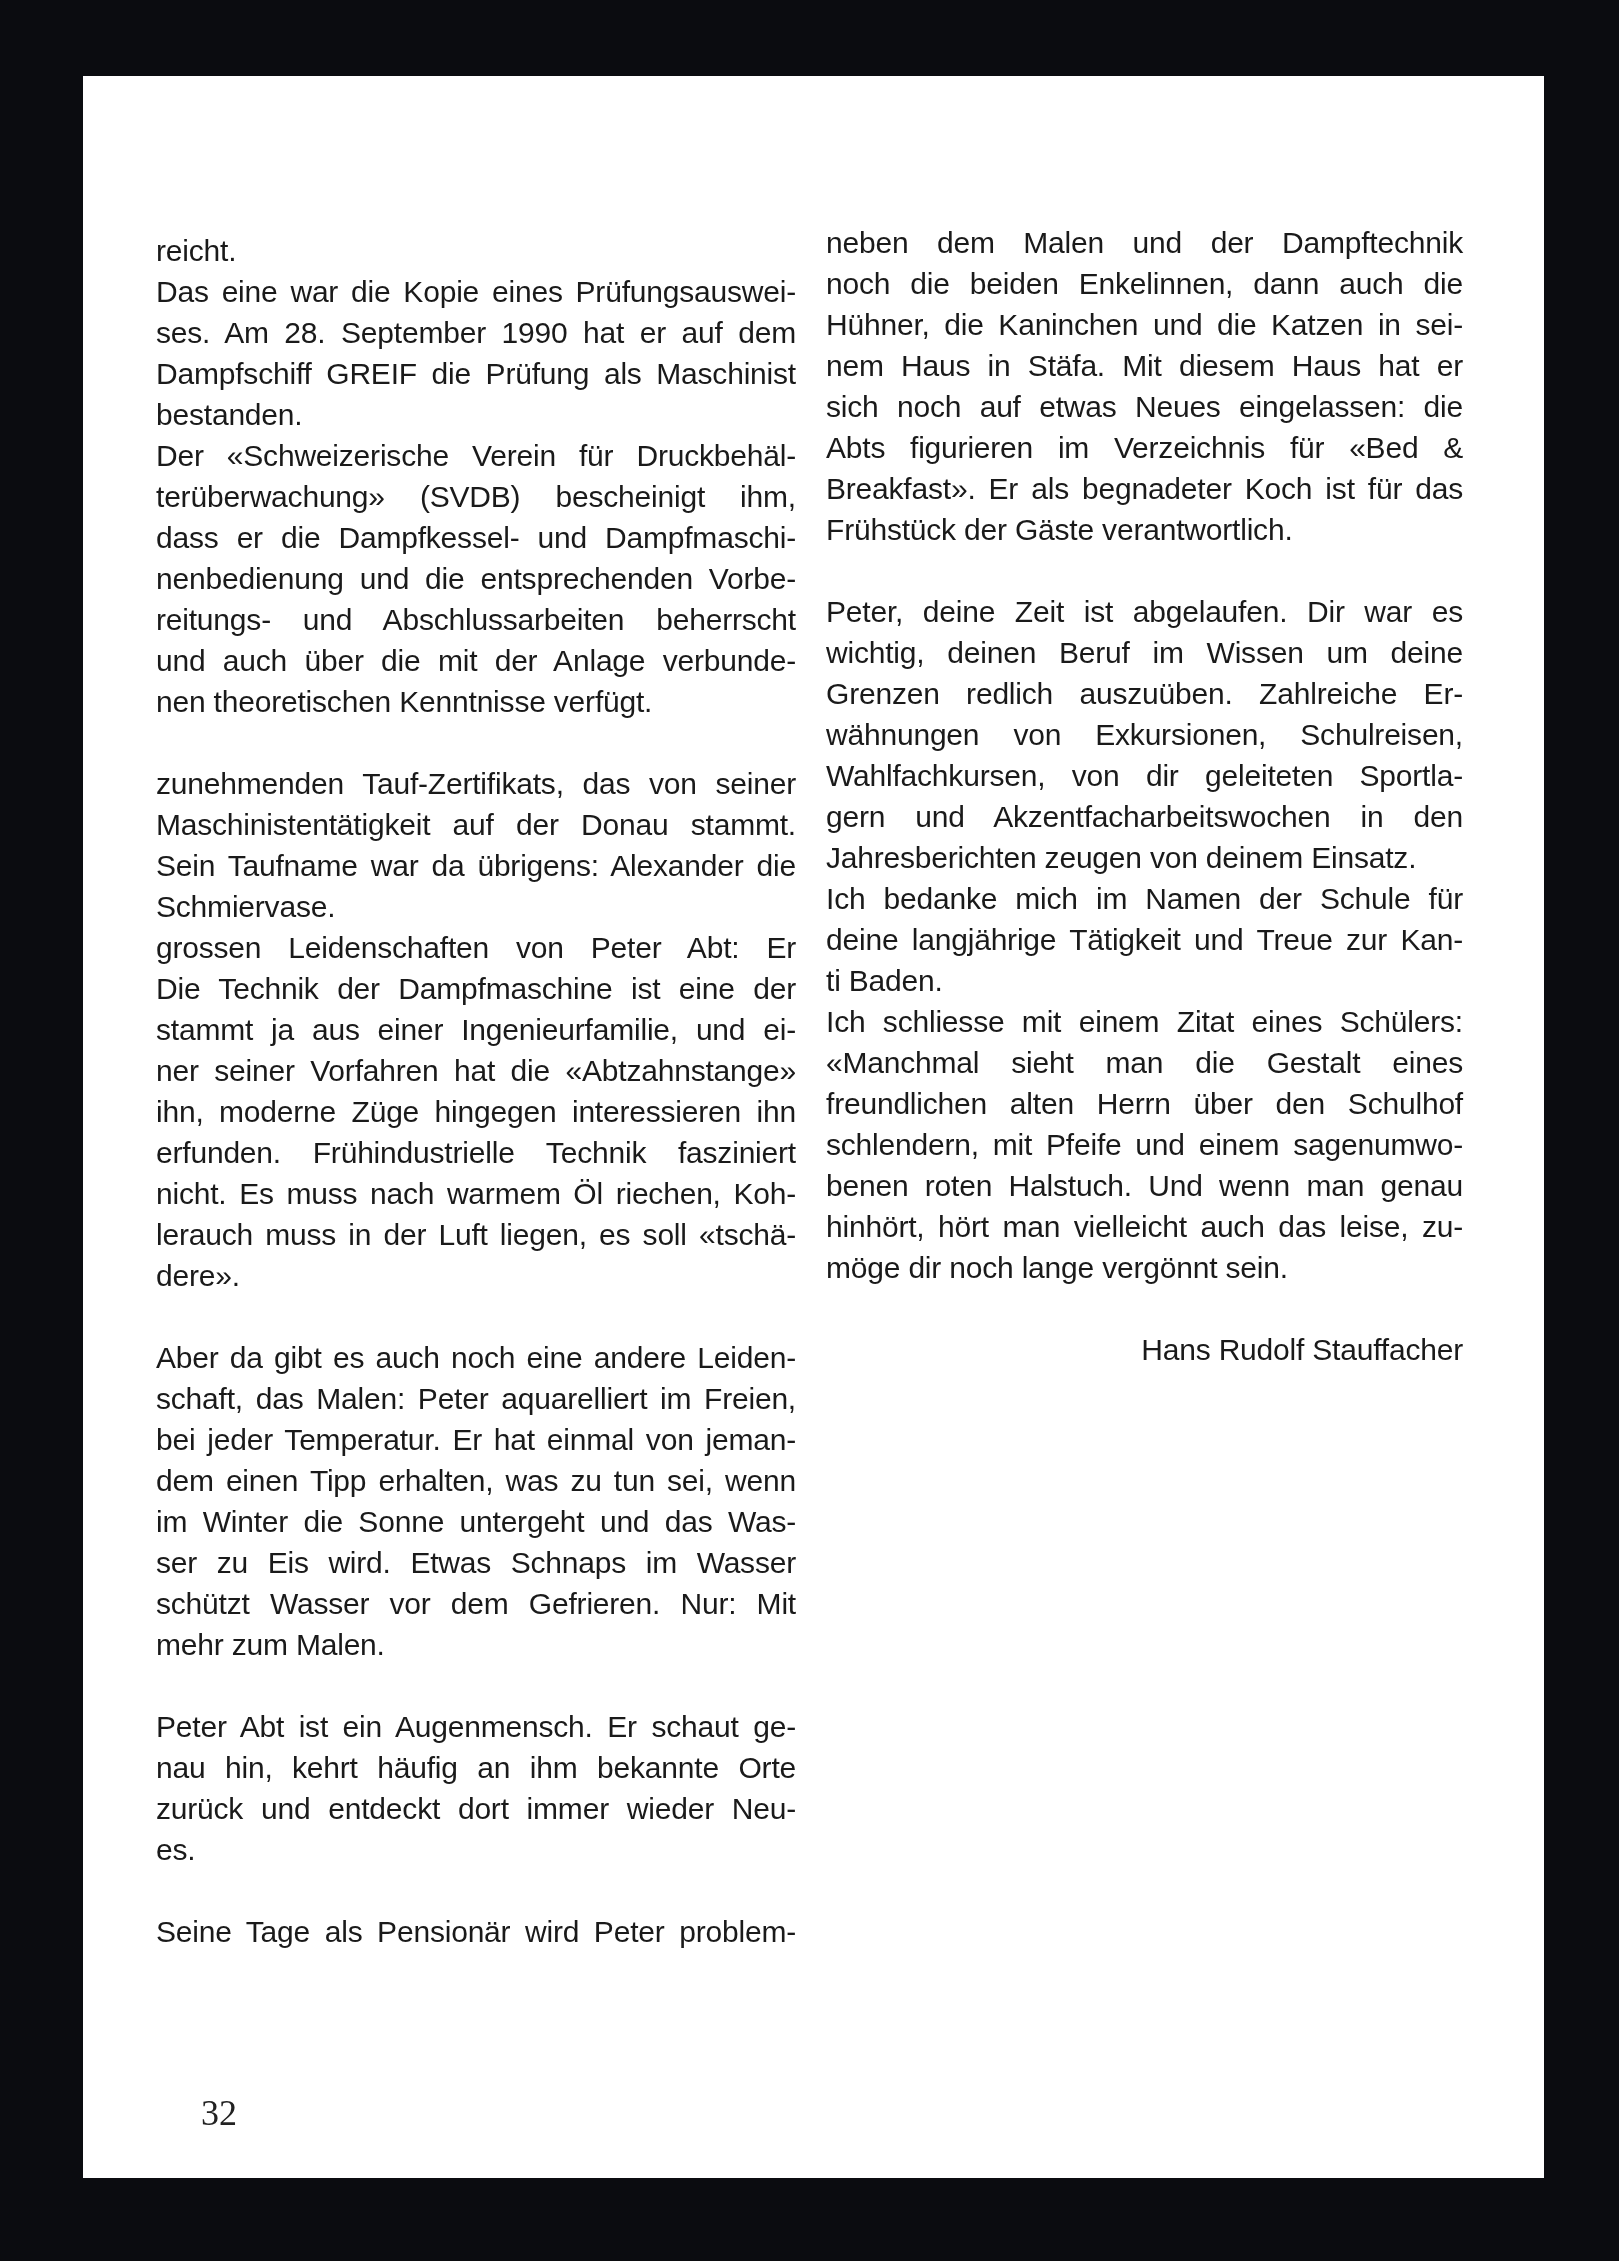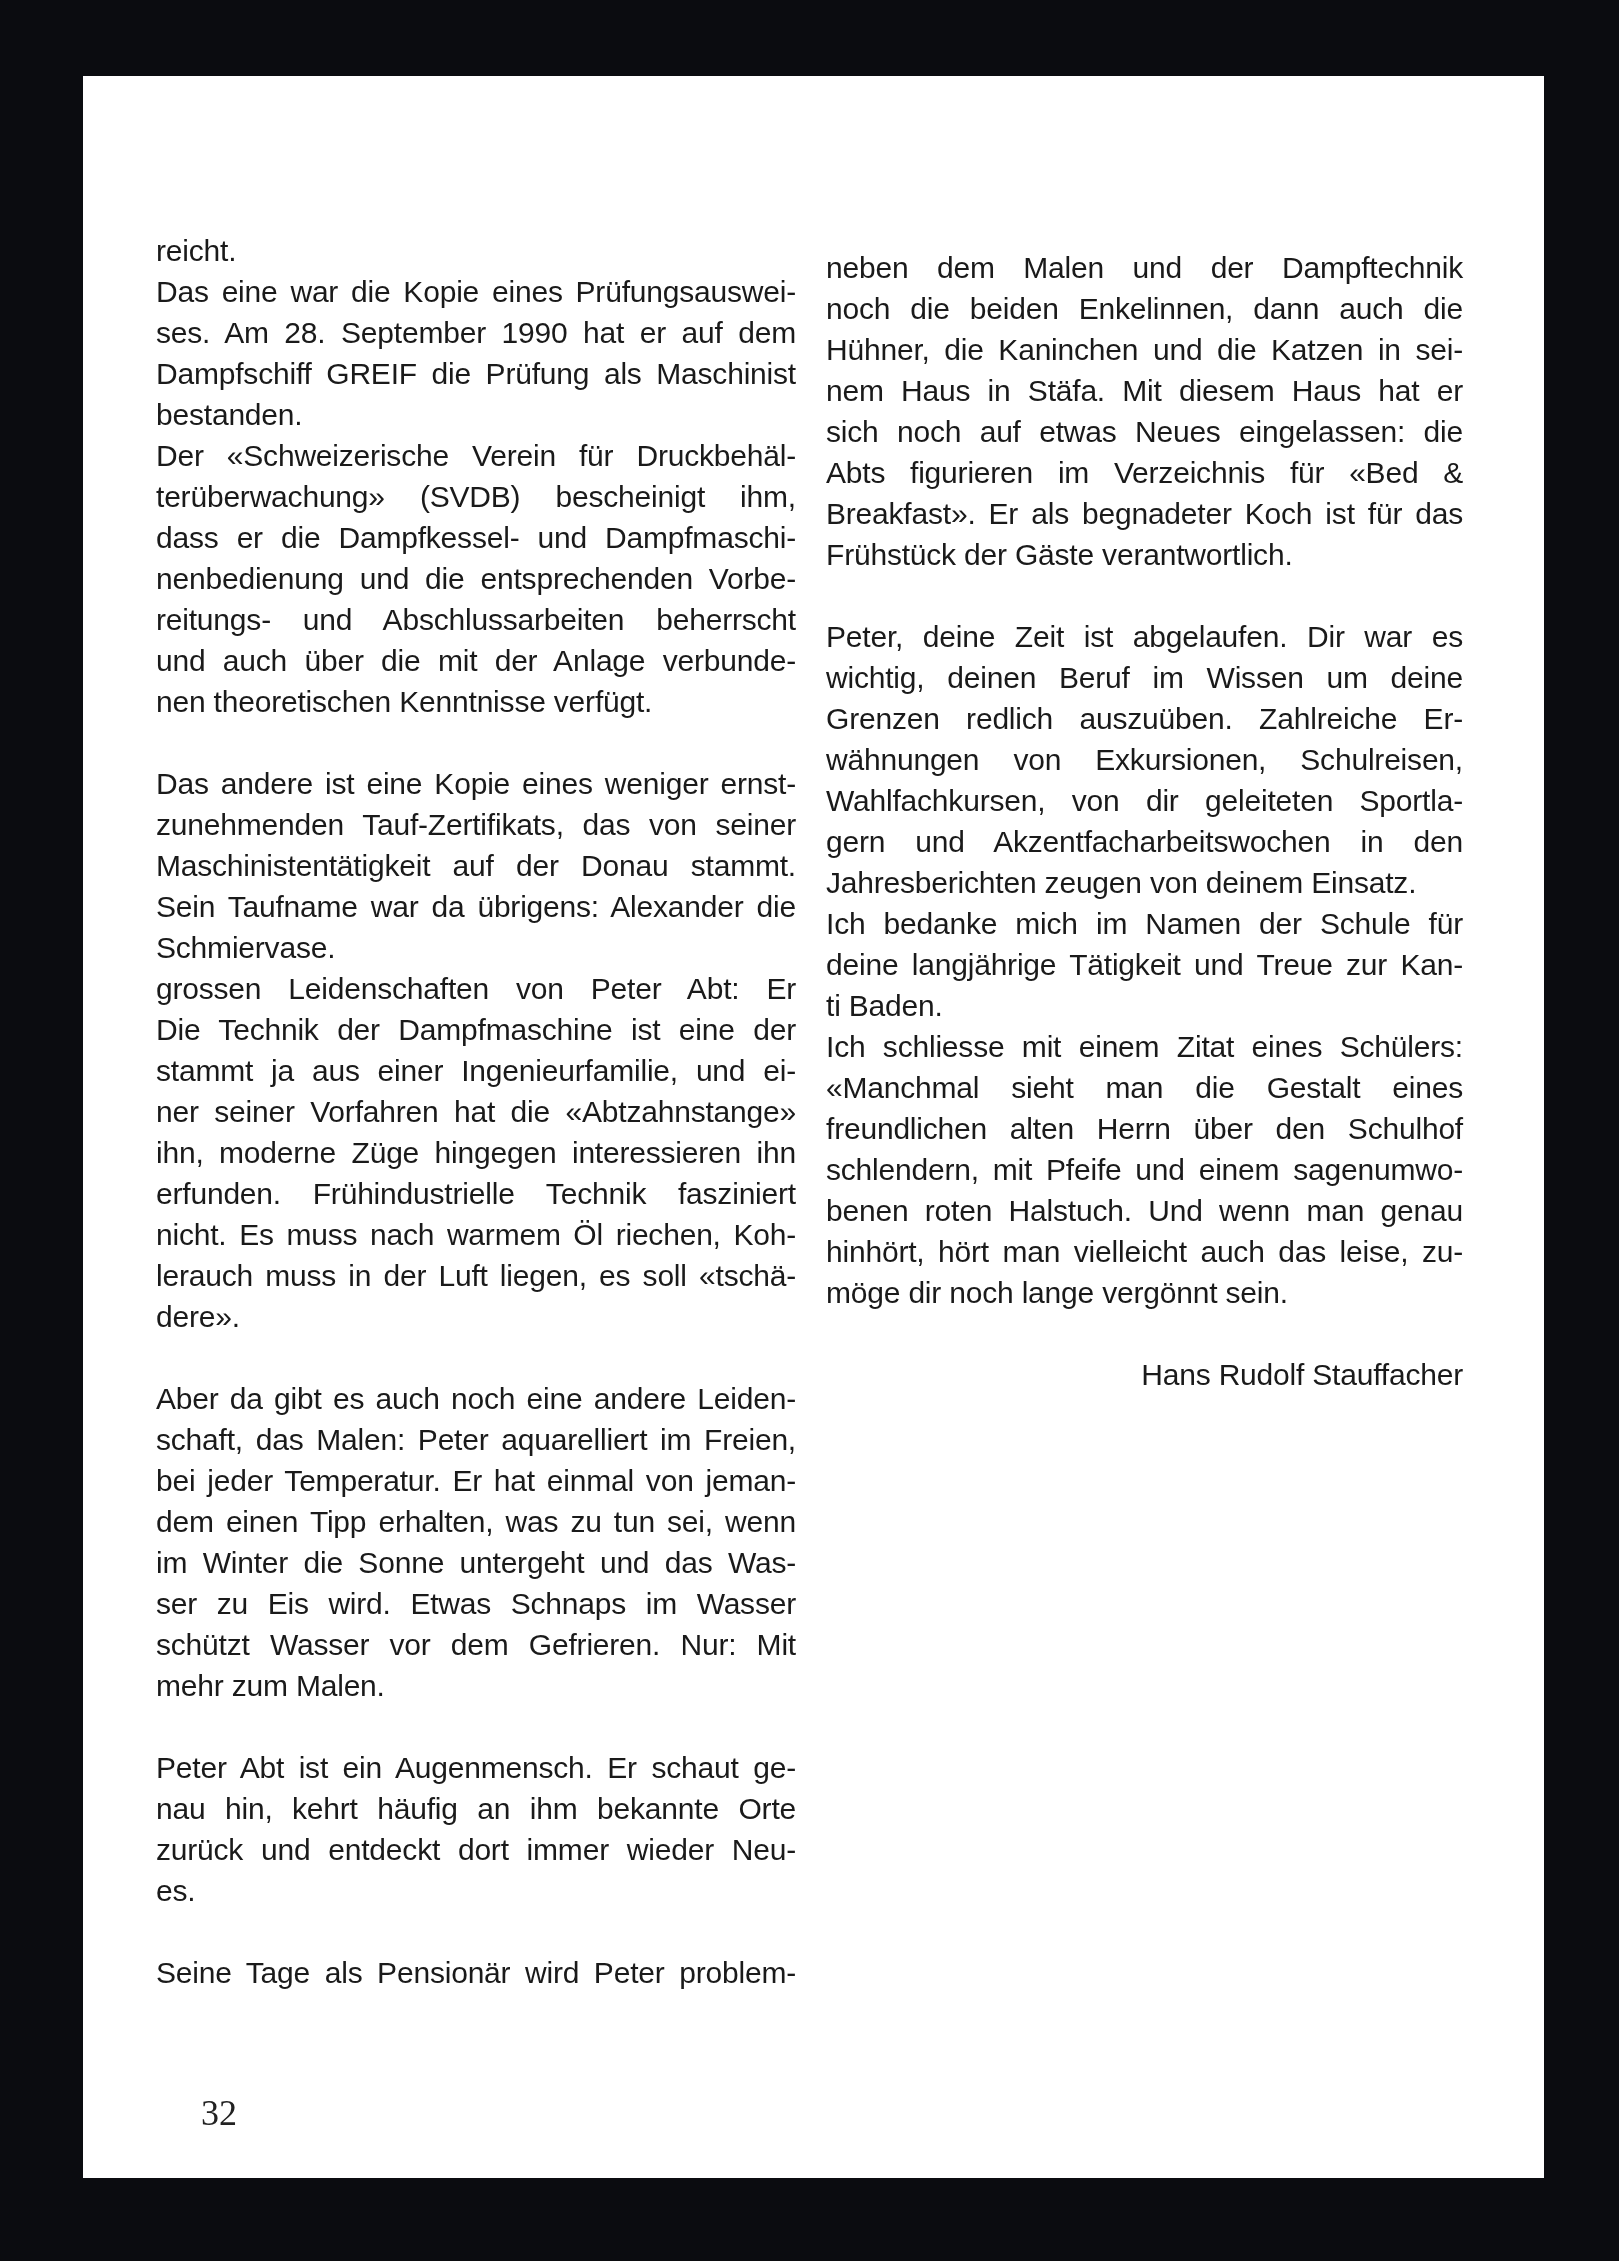--- a/index.html
+++ b/index.html
@@ -52,21 +52,21 @@
       text-align-last: left;
     }
     .line.blank {
       height: 41px;
     }
     .line.signature {
       text-align: right;
       text-align-last: right;
     }
     .col-left .lines { padding-top: 154px; }
-    .col-right .lines { padding-top: 146px; margin-top: 25px; }
+    .col-right .lines { padding-top: 146px; }
     .page-number {
       position: absolute;
       left: 118px;   
       top: 2021px;
       font-family: "Liberation Serif", "DejaVu Serif", serif;
       font-size: 36px;
       color: #222222;
       line-height: 32px;
     }
   </style>
@@ -82,21 +82,20 @@
         <span class="line">Dampfschiff GREIF die Prüfung als Maschinist</span>
         <span class="line last">bestanden.</span>
         <span class="line">Der «Schweizerische Verein für Druckbehäl-</span>
         <span class="line">terüberwachung» (SVDB) bescheinigt ihm,</span>
         <span class="line">dass er die Dampfkessel- und Dampfmaschi-</span>
         <span class="line">nenbedienung und die entsprechenden Vorbe-</span>
         <span class="line">reitungs- und Abschlussarbeiten beherrscht</span>
         <span class="line">und auch über die mit der Anlage verbunde-</span>
         <span class="line last">nen theoretischen Kenntnisse verfügt.</span>
         <span class="line blank"></span>
-        <span class="line">Das andere ist eine Kopie eines weniger ernst-</span>
         <span class="line">zunehmenden Tauf-Zertifikats, das von seiner</span>
         <span class="line">Maschinistentätigkeit auf der Donau stammt.</span>
         <span class="line">Sein Taufname war da übrigens: Alexander die</span>
         <span class="line last">Schmiervase.</span>
         <span class="line">grossen Leidenschaften von Peter Abt: Er</span>
         <span class="line">Die Technik der Dampfmaschine ist eine der</span>
         <span class="line">stammt ja aus einer Ingenieurfamilie, und ei-</span>
         <span class="line">ner seiner Vorfahren hat die «Abtzahnstange»</span>
         <span class="line">ihn, moderne Züge hingegen interessieren ihn</span>
         <span class="line">erfunden. Frühindustrielle Technik fasziniert</span>

